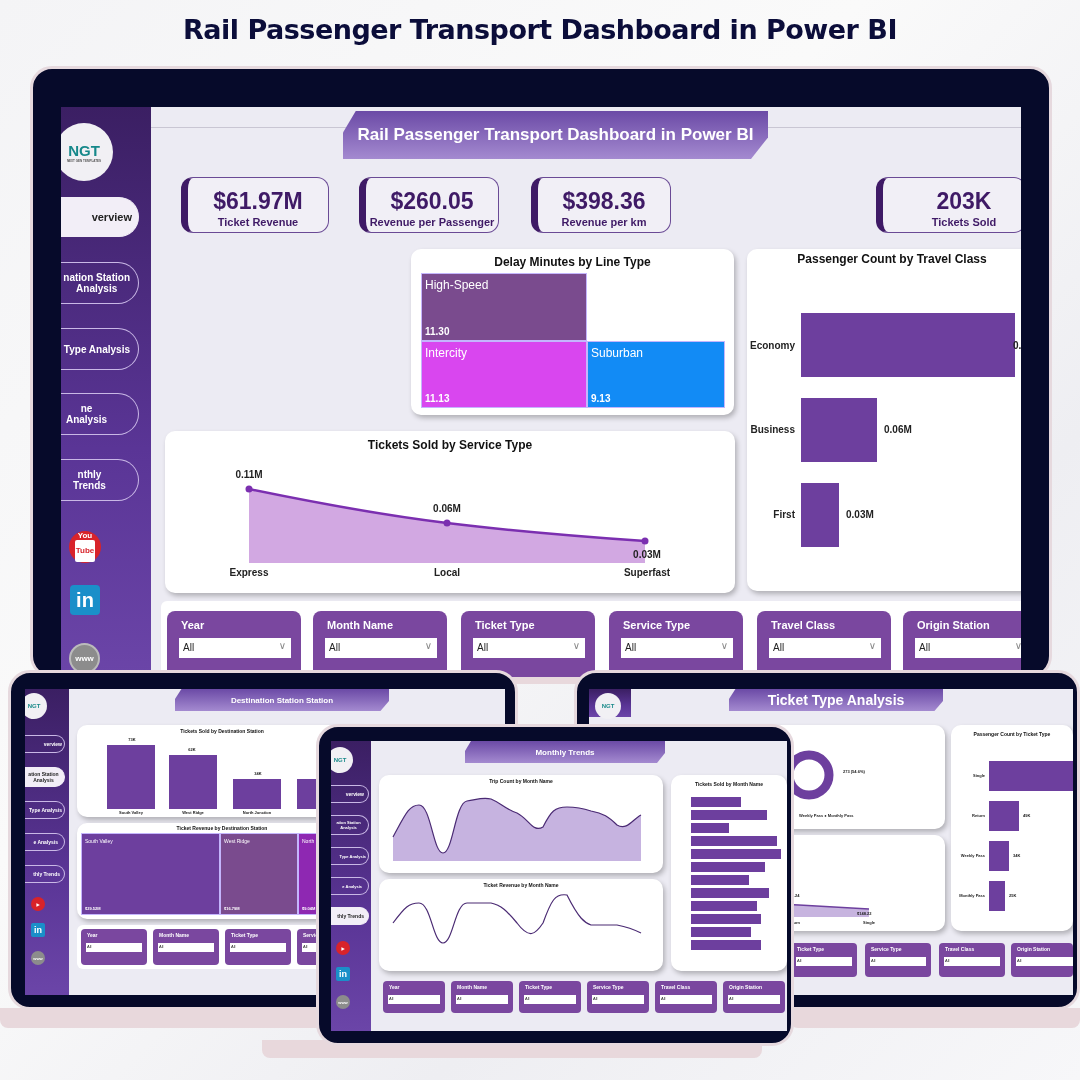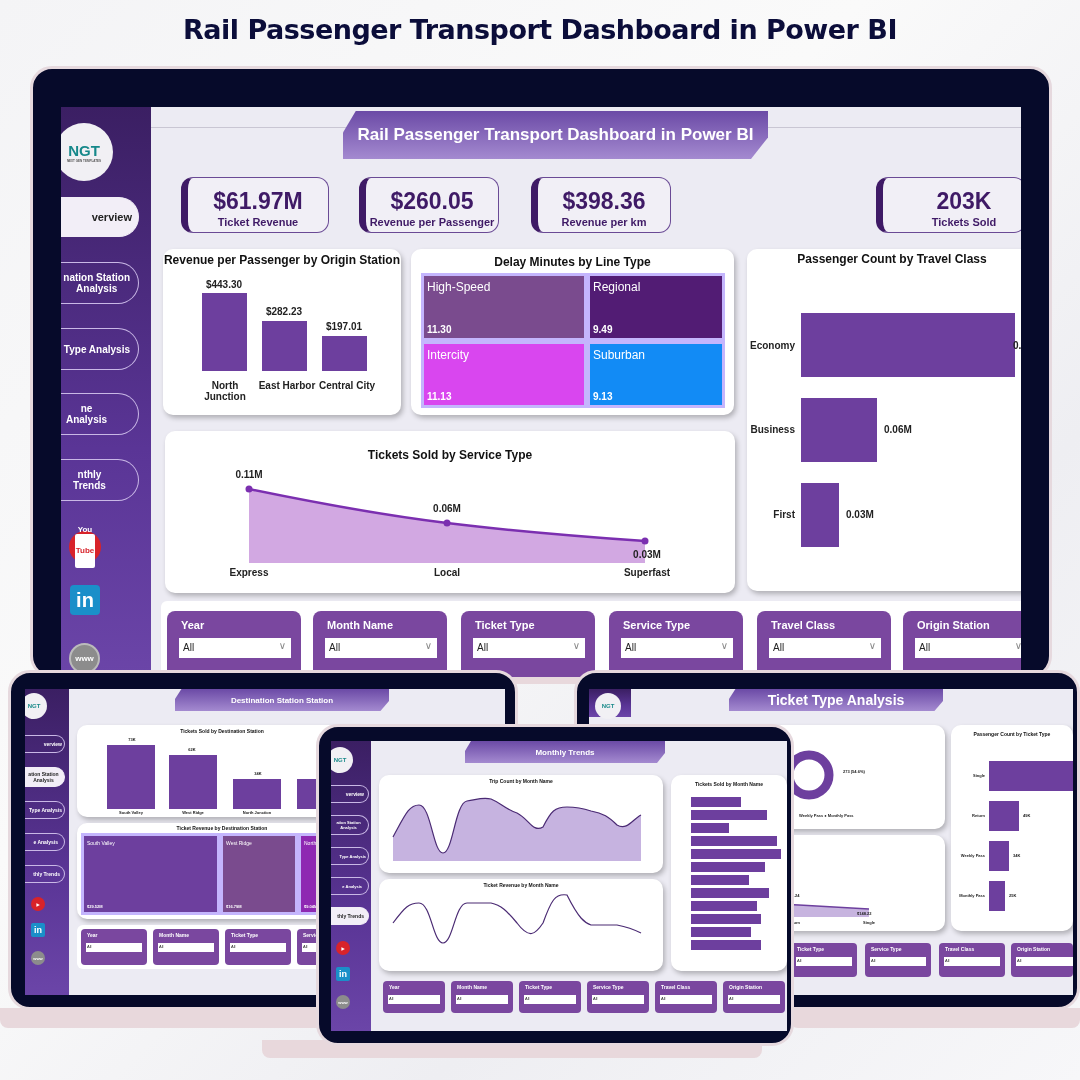--- a/index.html
+++ b/index.html
@@ -13,21 +13,21 @@
 .nav{position:absolute;border:1.5px solid #c9b8e6;border-radius:0 26px 26px 0;border-left:none;color:#fff;font-weight:bold;display:flex;align-items:center;justify-content:flex-end;text-align:center}
 .nav.active{background:#f2eef7;color:#222;border-color:#f2eef7}
 .banner{position:absolute;background:linear-gradient(180deg,#6b4aa6,#a48ad0);color:#fff;font-weight:bold;display:flex;align-items:center;justify-content:center;clip-path:polygon(3% 0,100% 0,100% 55%,96% 100%,0 100%,0 45%)}
 .kpi{position:absolute;background:#f1eff6;border:1.5px solid #6a4a95;border-left:7px solid #3f1a66;border-radius:12px;text-align:center}
 .kpi .v{color:#3f1a66;font-weight:bold;font-size:23px;margin-top:10px}
 .kpi .l{color:#3f1a66;font-weight:bold;font-size:11px;margin-top:1px}
 .card{position:absolute;background:#fff;border-radius:10px;box-shadow:2px 3px 5px rgba(0,0,0,0.25)}
 .card-title{text-align:center;font-weight:bold;color:#111;font-size:12px;padding-top:7px}
 .bar{position:absolute;background:#6d3f9e}
 .lbl{position:absolute;font-size:10px;font-weight:bold;color:#222;text-align:center}
-.tm{position:absolute;color:#fff;font-size:12px;padding:4px 3px;border:3px solid #c4b5fd}
+.tm{position:absolute;color:#fff;font-size:12px;padding:4px 3px;border:1px solid #c4b5fd}
 .tm .tv{position:absolute;bottom:3px;left:3px;font-size:10px;font-weight:bold}
 .slicer-panel{position:absolute;background:#fff;border-radius:6px}
 .slicer{position:absolute;background:#7a479f;border-radius:8px 8px 0 0}
 .slicer .sl{color:#fff;font-weight:bold;font-size:11px;position:absolute;left:14px;top:8px}
 .slicer .dd{position:absolute;left:12px;right:10px;top:27px;height:20px;background:#fff;font-size:10px;color:#222;padding:4px 4px}
 .slicer .dd .cv{position:absolute;right:5px;top:2px;color:#888;font-size:10px}
 .social{position:absolute;border-radius:50%;display:flex;align-items:center;justify-content:center;color:#fff;font-weight:bold}
 </style>
 </head>
 <body>
@@ -54,21 +54,21 @@
         <span>Type Analysis</span>
       </div>
       <div class="nav" style="left:0;top:286px;width:78px;height:42px;font-size:10px;padding-right:26px;">
         <span>ne Analysis</span>
       </div>
       <div class="nav" style="left:0;top:352px;width:78px;height:42px;font-size:10px;padding-right:20px;">
         <span>nthly Trends</span>
       </div>
       <div class="social" style="left:8px;top:424px;width:32px;height:32px;background:#d8232a;font-size:8px;line-height:8px;text-align:center;flex-direction:column;">
         <span>You</span>
-          <span style="background:#fff;color:#d8232a;padding:13px 1px;border-radius:2px">Tube</span>
+          <span style="background:#fff;color:#d8232a;padding:7px 1px;border-radius:2px">Tube</span>
       </div>
       <div class="social" style="left:9px;top:478px;width:30px;height:30px;border-radius:4px;background:#1a8fc9;font-size:20px;">
         <span>in</span>
       </div>
       <div class="social" style="left:8px;top:536px;width:31px;height:31px;background:#8c8c8c;border:2px solid #bbb;font-size:8px;">
         <span>www</span>
       </div>
     </div>
 
     <div style="position:absolute;left:90px;right:0;top:20px;height:1px;background:#c9c6d3"></div>
@@ -86,42 +86,26 @@
     </div>
     <div class="kpi" style="left:470px;top:70px;width:140px;height:56px;">
       <div class="v">$398.36</div>
       <div class="l">Revenue per km</div>
     </div>
     <div class="kpi" style="left:815px;top:70px;width:150px;height:56px;padding-left:20px;">
       <div class="v">203K</div>
       <div class="l">Tickets Sold</div>
     </div>
 
-    <div class="card" style="left:102px;top:142px;width:238px;height:166px;">
-      <div class="card-title" style="padding-top:4px">Revenue per Passenger by Origin Station</div>
-      <div class="lbl" style="left:36px;top:30px;width:50px">$443.30</div>
-      <div class="bar" style="left:39px;top:44px;width:45px;height:78px"></div>
-      <div class="lbl" style="left:96px;top:57px;width:50px">$282.23</div>
-      <div class="bar" style="left:99px;top:72px;width:45px;height:50px"></div>
-      <div class="lbl" style="left:156px;top:72px;width:50px">$197.01</div>
-      <div class="bar" style="left:159px;top:87px;width:45px;height:35px"></div>
-      <div class="lbl" style="left:36px;top:131px;width:52px;line-height:11px">North Junction</div>
-      <div class="lbl" style="left:94px;top:131px;width:60px">East Harbor</div>
-      <div class="lbl" style="left:154px;top:131px;width:60px">Central City</div>
-    </div>
 
     <div class="card" style="left:350px;top:142px;width:323px;height:166px;">
       <div class="card-title" style="padding-top:6px">Delay Minutes by Line Type</div>
       <div class="tm" style="left:10px;top:24px;width:166px;height:68px;background:#7a4b8e">
         <span>High-Speed</span>
         <span class="tv">11.30</span>
-      </div>
-      <div class="tm" style="left:176px;top:24px;width:138px;height:68px;background:#521c74">
-        <span>Regional</span>
-        <span class="tv">9.49</span>
       </div>
       <div class="tm" style="left:10px;top:92px;width:166px;height:67px;background:#d946ef">
         <span>Intercity</span>
         <span class="tv">11.13</span>
       </div>
       <div class="tm" style="left:176px;top:92px;width:138px;height:67px;background:#128bf5">
         <span>Suburban</span>
         <span class="tv">9.13</span>
       </div>
     </div>
@@ -133,21 +117,21 @@
       <div class="lbl" style="left:266px;top:91px;text-align:left">0.</div>
       <div class="lbl" style="left:0;top:175px;width:48px;text-align:right">Business</div>
       <div class="bar" style="left:54px;top:149px;width:76px;height:64px"></div>
       <div class="lbl" style="left:137px;top:175px;text-align:left">0.06M</div>
       <div class="lbl" style="left:0;top:260px;width:48px;text-align:right">First</div>
       <div class="bar" style="left:54px;top:234px;width:38px;height:64px"></div>
       <div class="lbl" style="left:99px;top:260px;text-align:left">0.03M</div>
     </div>
 
     <div class="card" style="left:104px;top:324px;width:570px;height:162px;">
-      <div class="card-title" style="padding-top:17px">Tickets Sold by Service Type</div>
+      <div class="card-title" style="padding-top:7px">Tickets Sold by Service Type</div>
       <svg width="570" height="162" style="position:absolute;left:0;top:0">
         <path d="M84,58 Q200,82 282,92 T480,110 L480,132 L84,132 Z" fill="#d2a8e2"></path>
         <path d="M84,58 Q200,82 282,92 T480,110" fill="none" stroke="#7b2fb0" stroke-width="2.5"></path>
         <circle cx="84" cy="58" r="3.5" fill="#7b2fb0"></circle>
         <circle cx="282" cy="92" r="3.5" fill="#7b2fb0"></circle>
         <circle cx="480" cy="110" r="3.5" fill="#7b2fb0"></circle>
       </svg>
       <div class="lbl" style="left:62px;top:38px;width:44px">0.11M</div>
       <div class="lbl" style="left:260px;top:72px;width:44px">0.06M</div>
       <div class="lbl" style="left:460px;top:118px;width:44px">0.03M</div>

